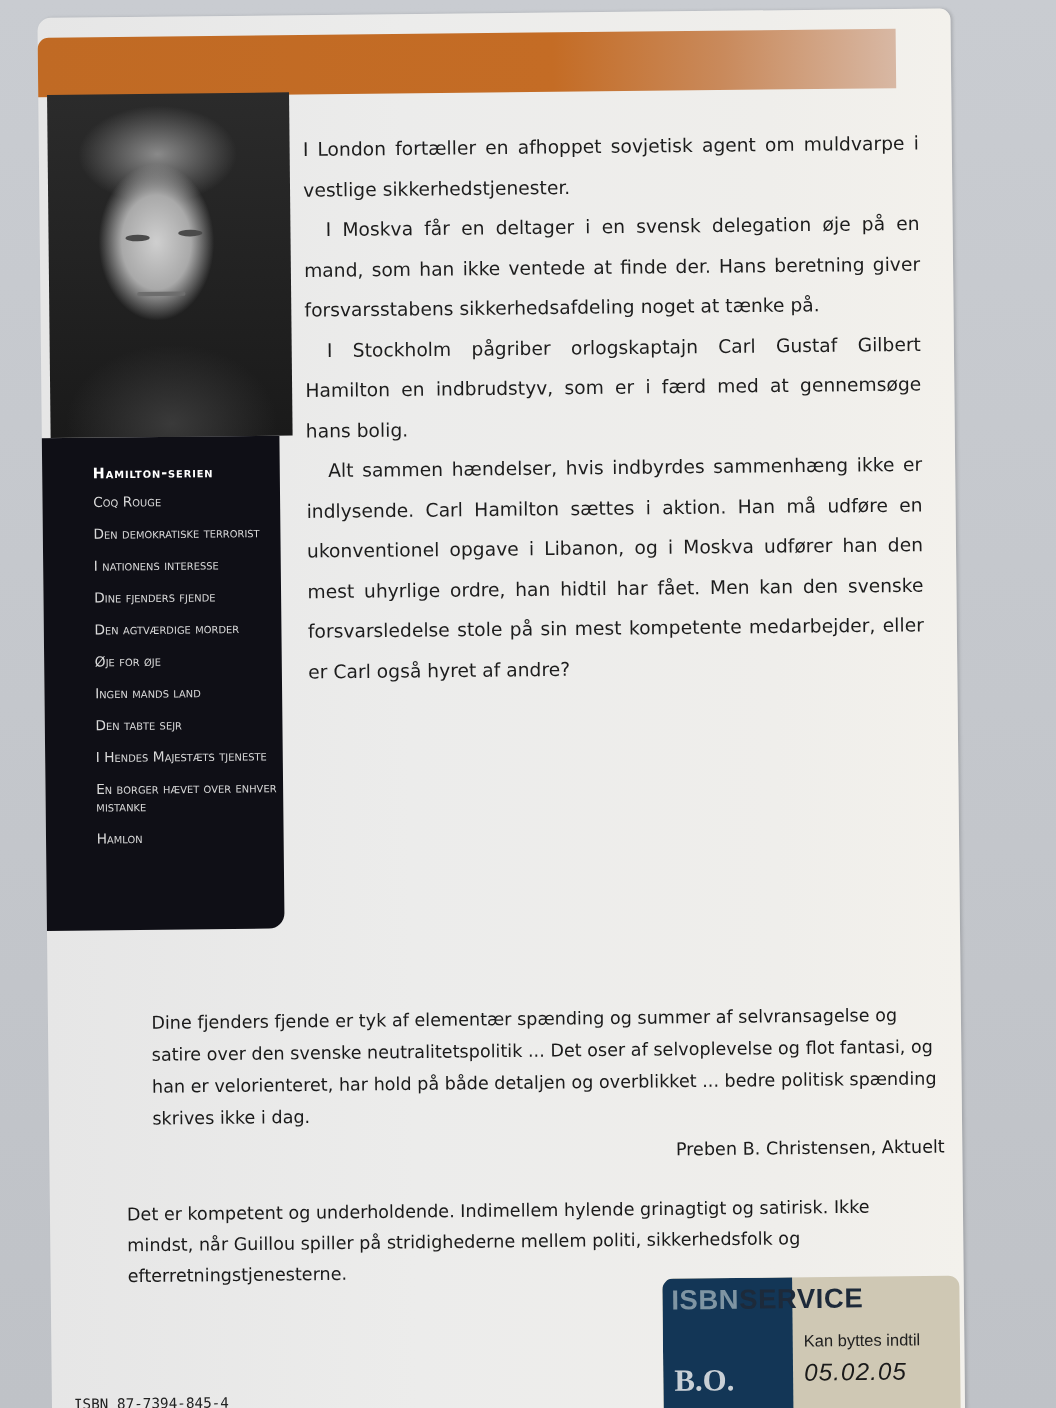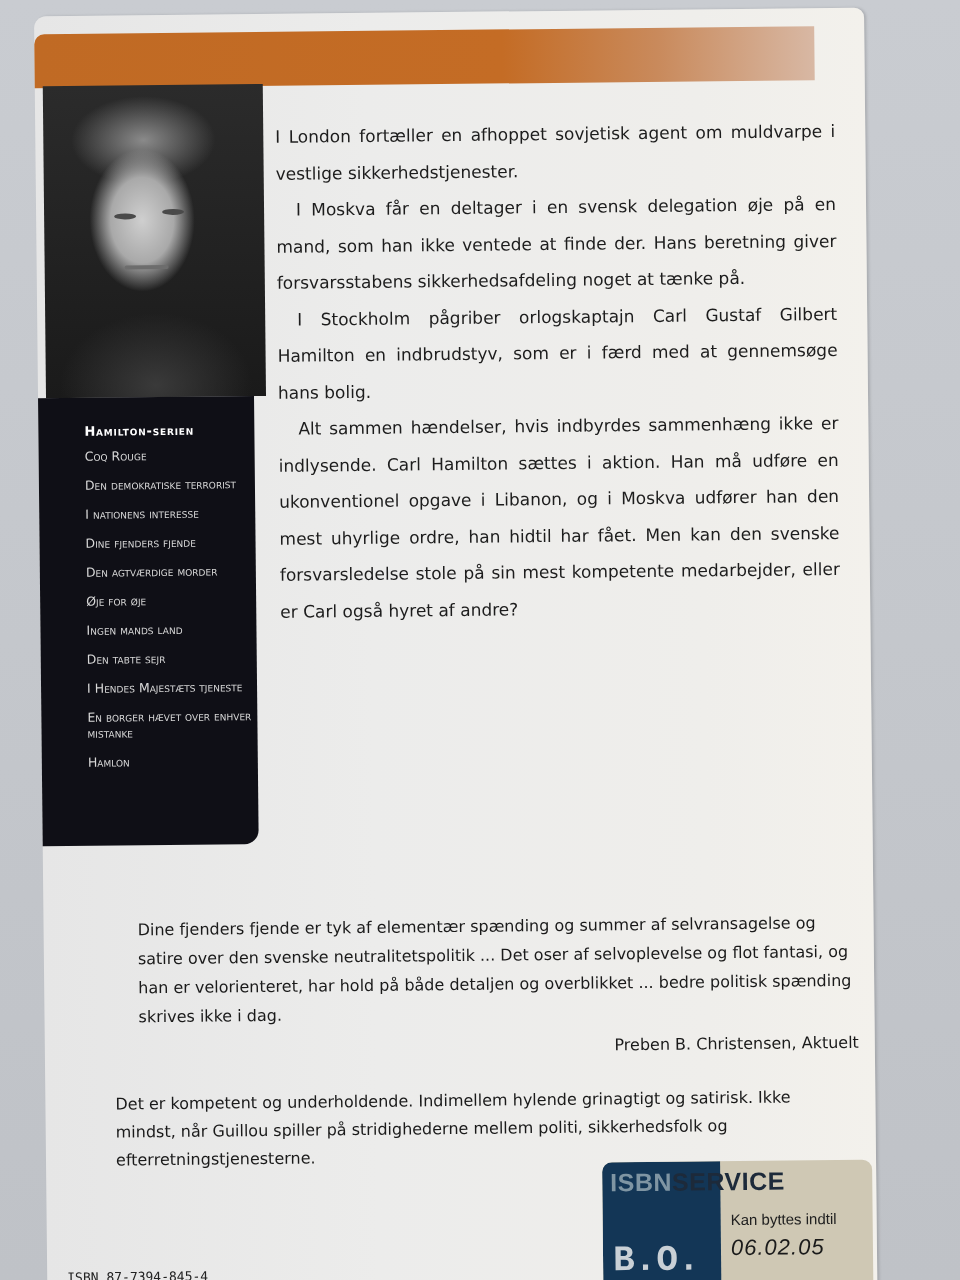--- a/index.html
+++ b/index.html
@@ -73,22 +73,22 @@
     position:absolute; left:0; top:0; width:118px; height:100%;
     background:#133656;
   }
   .sticker .head {
     position:absolute; left:8px; top:6px; font-family:"Liberation Sans", sans-serif;
     font-weight:bold; font-size:25px; letter-spacing:0.5px;
   }
   .sticker .head .a { color:#7f95a3; }
   .sticker .head .b { color:#1d2a3a; }
   .sticker .logo {
-    position:absolute; left:10px; top:78px; font-family:Liberation Mono, monospace;
-    font-size:36px; color:#c9d0d6; font-weight:bold;
+    position:absolute; left:10px; top:78px; font-family:Liberation Serif, serif;
+    font-size:28px; color:#c9d0d6; font-weight:bold;
   }
   .sticker .label {
     position:absolute; left:128px; top:50px; font-family:"Liberation Sans", sans-serif;
     font-size:15px; color:#202020;
   }
   .sticker .date {
     position:absolute; left:128px; top:74px; font-family:"Liberation Sans", sans-serif;
     font-size:22px; color:#1a1a1a; font-style:italic; letter-spacing:1px;
   }
 </style>
@@ -137,15 +137,15 @@
 
   <div class="isbn">ISBN 87-7394-845-4</div>
 
   <div class="sticker">
     <div class="left"></div>
     <div class="head">
       <span class="a">ISBN</span><span class="b">SERVICE</span>
     </div>
     <div class="logo">B.O.</div>
     <div class="label">Kan byttes indtil</div>
-    <div class="date">06.02.05</div>
+    <div class="date">05.02.05</div>
   </div>
 </div>
 
 </body></html>

